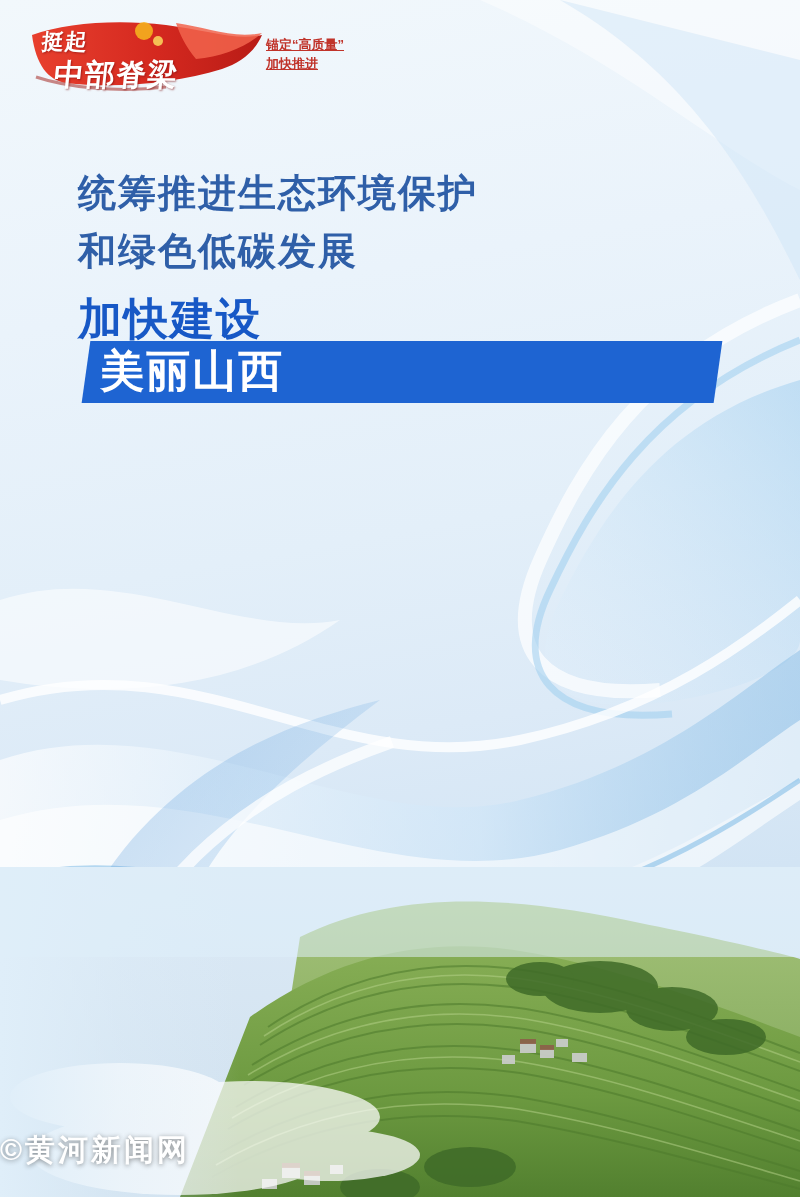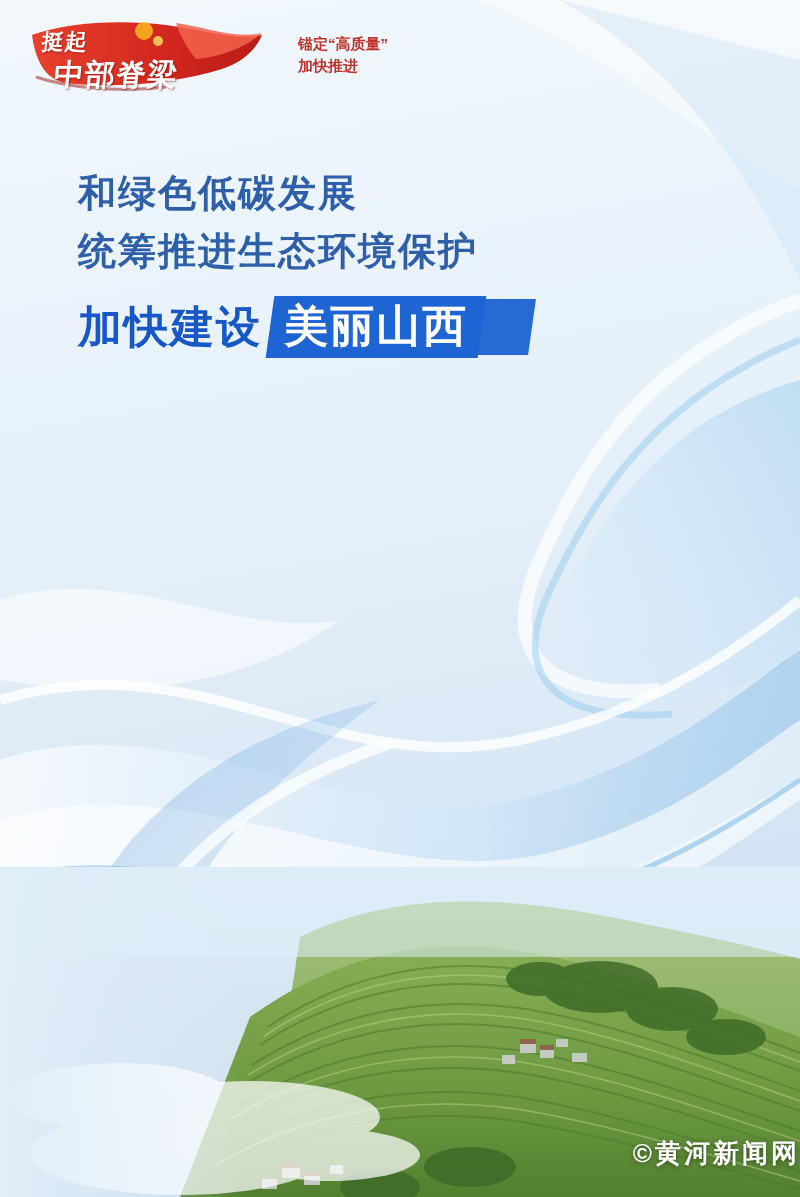--- a/index.html
+++ b/index.html
@@ -59,47 +59,48 @@
     margin-left: 2px;
   }
   .banner-title .l2 {
     font-size: 30px;
     display: block;
     transform: skewX(-6deg);
     margin-top: -2px;
     margin-left: 14px;
   }
   .banner-sub {
-    margin-left: 32px;
+    margin-left: 0;
     color: #c0332a;
     font-weight: bold;
     line-height: 1.45;
-    font-size: 15px;
+    font-size: 13px;
+    text-decoration: underline;
   }
   .banner-sub span { display: block; white-space: nowrap; }
 
   
   .headline {
     position: absolute;
     left: 78px;
     top: 165px;
     width: 640px;
   }
   .headline .h-line {
     font-size: 38px;
     font-weight: bold;
     color: #2f5fa8;
     line-height: 1.52;
     letter-spacing: 2px;
   }
   .headline-accent {
     margin-top: 16px;
     display: flex;
-    align-items: center;
     height: 60px;
+    flex-direction: column;
   }
   .headline-accent .part-a {
     font-size: 44px;
     font-weight: bold;
     color: #1758c6;
     letter-spacing: 2px;
     line-height: 1;
   }
   .headline-accent .part-b {
     position: relative;
@@ -148,23 +149,23 @@
     overflow: hidden;
   }
   .photo svg { display: block; width: 800px; height: 330px; }
 
   
   .watermark {
     position: absolute;
     left: 0;
     right: 0;
     bottom: 26px;
-    text-align: right;
+    text-align: left;
     color: #ffffff;
-    font-size: 26px;
+    font-size: 30px;
     font-weight: bold;
     letter-spacing: 3px;
     text-shadow: 0 1px 5px rgba(0,0,0,.45);
   }
 </style>
 </head>
 <body>
 
 <div class="poster">
 
@@ -232,22 +233,22 @@
         <span class="l2">中部脊梁</span>
       </div>
     </div>
     <div class="banner-sub">
       <span>锚定“高质量”</span>
       <span>加快推进</span>
     </div>
   </div>
 
   <div class="headline">
+    <div class="h-line">统筹推进生态环境保护</div>
     <div class="h-line">和绿色低碳发展</div>
-    <div class="h-line">统筹推进生态环境保护</div>
     <div class="headline-accent">
       <div class="part-a">加快建设</div>
       <div class="part-b">
         <span>美丽山西</span>
       </div>
       <div class="tail"></div>
     </div>
   </div>
 
 

